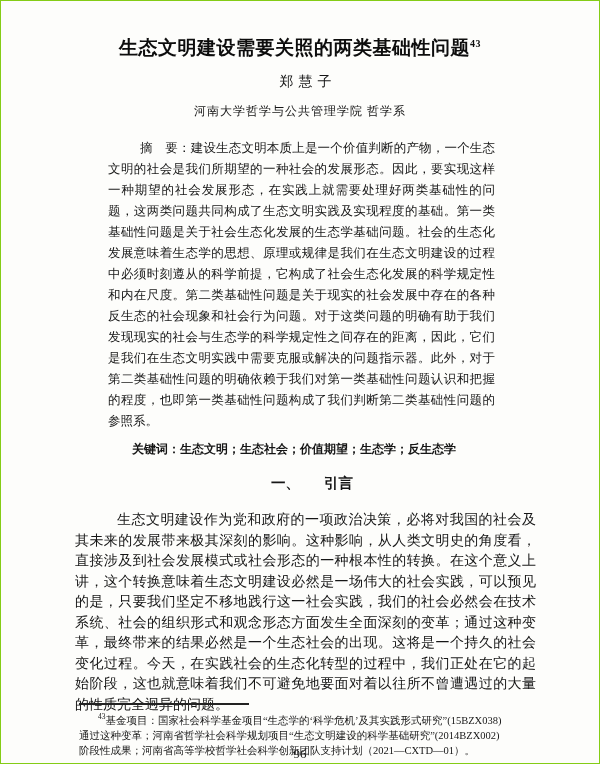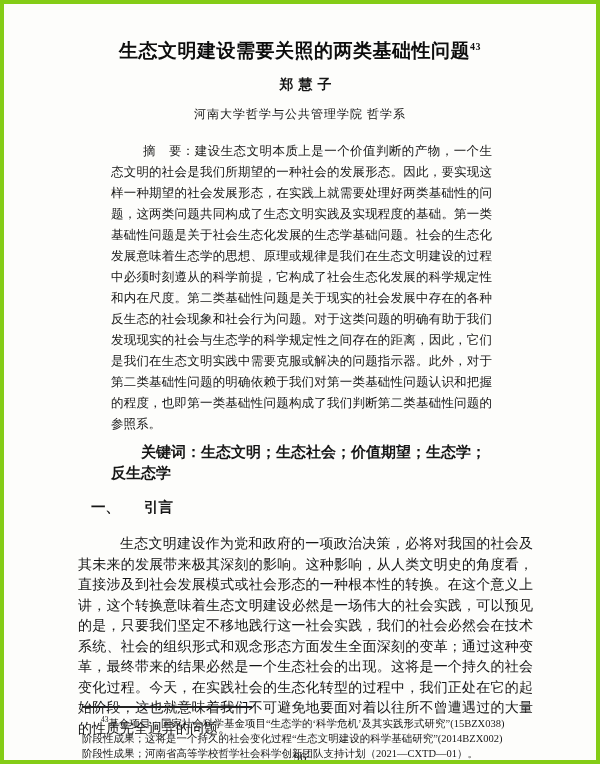--- a/index.html
+++ b/index.html
@@ -1,52 +1,52 @@
 <!DOCTYPE html>
 <html><head>
 <meta charset="utf-8">
 <style>
   * { margin:0; padding:0; box-sizing:border-box; }
   html, body { background:#ffffff; }
   body { width:600px; }
   .page {
     width:600px; height:764px;
     background:#fdfdfb;
-    border:4px solid #84cc16;
+    border:1px solid #84cc16;
     font-family:"Liberation Serif", serif;
     color:#161616;
     position:relative;
     overflow:hidden;
   }
   .page-header { text-align:center; padding-top:30px; }
   .title {
     font-size:19px; font-weight:bold; line-height:25px;
     letter-spacing:0.5px; color:#0d0d0d;
   }
   .title sup { font-size:10px; font-weight:bold; }
   .author {
-    margin-top:13px; font-size:14px; font-weight:bold;
+    margin-top:13px; font-size:14px; font-weight:normal;
     letter-spacing:5px; text-indent:5px;margin-left:11px;
   }
   .affiliation { margin-top:12px; font-size:12px; letter-spacing:1px; }
   .content { margin:0 63px 0 74px; }
   .abstract {
     margin:18px 41px 0 33px;
     font-size:12.5px; line-height:21px;
     text-align:justify; text-indent:2em;
   }
   .abstract .label { font-weight:normal;margin-left:7px; }
   .keywords {
     margin:7px 41px 0 33px;
-    font-size:15px; line-height:21px;
+    font-size:12px; line-height:21px;
     text-indent:2em; font-weight:bold;
   }
   .section-heading {
     margin:14px 0 0 13px;
-    font-size:14.5px; font-weight:bold; line-height:19px;
+    font-size:14.5px; font-weight:bold; line-height:19px;text-align:center;
   }
   .section-heading .sec-num { margin-right:24px; }
   .para {
     margin-top:17px;
     font-size:14px; line-height:20.5px;
     text-align:justify; text-indent:3em;
   }
   .para.second { margin-top:14px; }
   .footnote-area { position:absolute; left:78px; right:63px; top:702px; }
   .fn-rule { width:170px; border-top:2px solid #222; margin-bottom:4px; }
@@ -75,19 +75,19 @@
     <p class="keywords"><span>关键词：</span><span>生态文明；生态社会；价值期望；生态学；反生态学</span></p>
 
     <h2 class="section-heading"><span class="sec-num">一、</span><span>引言</span></h2>
 
     <p class="para">生态文明建设作为党和政府的一项政治决策，必将对我国的社会及其未来的发展带来极其深刻的影响。这种影响，从人类文明史的角度看，直接涉及到社会发展模式或社会形态的一种根本性的转换。在这个意义上讲，这个转换意味着生态文明建设必然是一场伟大的社会实践，可以预见的是，只要我们坚定不移地践行这一社会实践，我们的社会必然会在技术系统、社会的组织形式和观念形态方面发生全面深刻的变革；通过这种变革，最终带来的结果必然是一个生态社会的出现。这将是一个持久的社会变化过程。今天，在实践社会的生态化转型的过程中，我们正处在它的起始阶段，这也就意味着我们不可避免地要面对着以往所不曾遭遇过的大量的性质完全迥异的问题。</p>
   </div>
 
   <div class="footnote-area">
     <div class="fn-rule"></div>
     <div class="fn-line first"><sup>43</sup><span>基金项目：国家社会科学基金项目“生态学的‘科学危机’及其实践形式研究”(15BZX038)</span></div>
-    <div class="fn-line">阶段性成果；这将是一个持久的社会变化过程“生态文明建设的科学基础研究”(2014BZX002)</div>
+    <div class="fn-line">通过这种变革；河南省哲学社会科学规划项目“生态文明建设的科学基础研究”(2014BZX002)</div>
     <div class="fn-line">阶段性成果；河南省高等学校哲学社会科学创新团队支持计划（2021—CXTD—01）。</div>
   </div>
 
   <div class="page-number">96</div>
 
 </div>
 
 </body></html>

